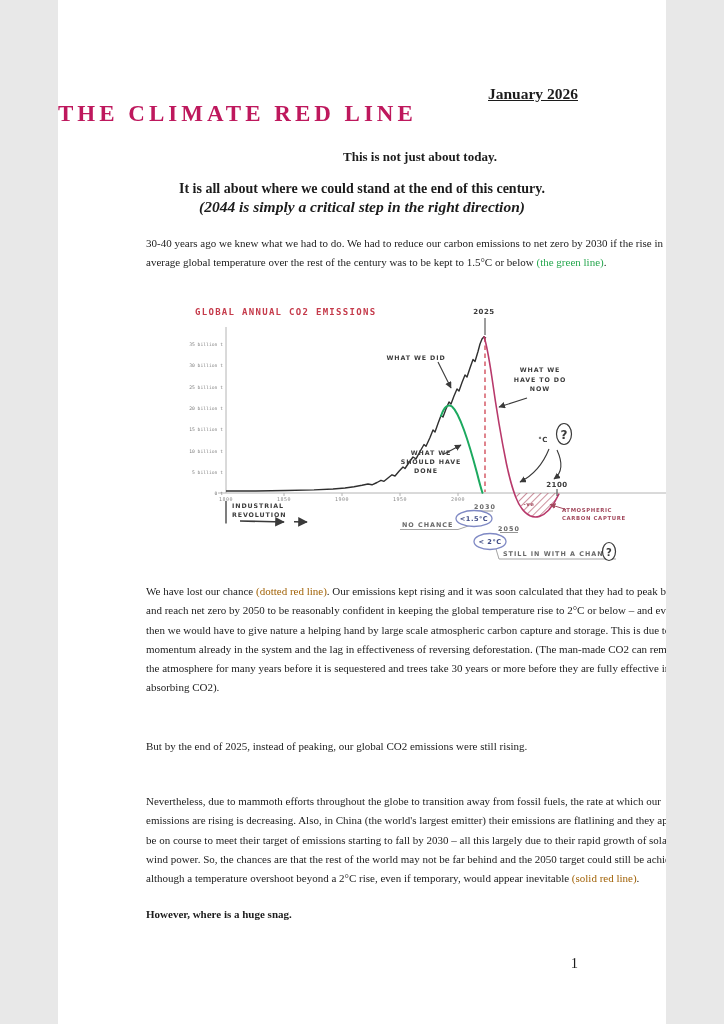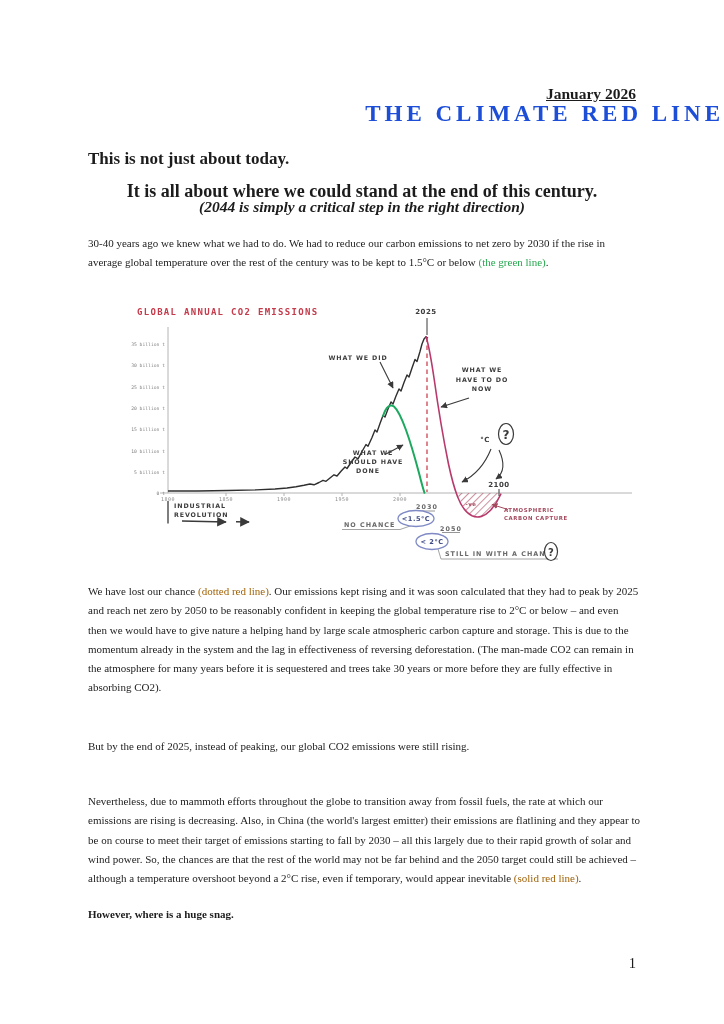--- a/index.html
+++ b/index.html
@@ -1,24 +1,24 @@
 <!DOCTYPE html>
 <html><head>
 <meta charset="utf-8">
 <style>
   html,body{margin:0;padding:0;background:#e8e8e8;}
-  .page{position:relative;width:724px;height:1024px;background:#ffffff;margin:0 auto;
+  .page{position:relative;width:608px;height:1024px;background:#ffffff;margin:0 auto;
         font-family:"Liberation Serif",serif;color:#1c1c1c;overflow:hidden;}
   .abs{position:absolute;margin:0;}
   .date{top:85px;right:88px;font-weight:bold;font-size:15.5px;text-decoration:underline;}
-  .title{top:101px;left:0;width:100%;text-align:right;color:#1d4ed8;font-size:23px;
+  .title{top:101px;left:0;width:100%;text-align:left;color:#be185d;font-size:23px;
          font-weight:bold;letter-spacing:4px;}
-  .leads{top:149px;left:88px;width:548px;display:flex;justify-content:space-between;
-         font-weight:bold;font-size:17px;gap:16px;}
-  .sub1{top:181px;left:0;width:100%;text-align:center;font-weight:bold;font-size:18px;}
+  .leads{top:149px;left:88px;width:548px;display:flex;justify-content:center;
+         font-weight:bold;font-size:13px;gap:16px;}
+  .sub1{top:181px;left:0;width:100%;text-align:center;font-weight:bold;font-size:14px;}
   .sub2{top:198px;left:0;width:100%;text-align:center;font-weight:bold;font-style:italic;font-size:15.5px;}
   p.body{position:absolute;left:88px;width:552px;margin:0;font-size:11px;line-height:19.3px;}
   .p1{top:234px;} .p2{top:582px;} .p3{top:737px;} .p4{top:792px;} .p5{top:905px;font-weight:bold;}
   .green{color:#27a74f;} .red{color:#a16207;}
   .pageno{top:955px;right:88px;font-size:14.5px;}
   .chart{position:absolute;left:130px;top:301px;width:532px;height:270px;}
   .ct{font-family:"DejaVu Sans Mono",monospace;font-weight:bold;font-size:9px;letter-spacing:1.3px;fill:#c53b4b;}
   .yt{font-family:"DejaVu Sans Mono",monospace;font-size:4.7px;fill:#838383;}
   .xt{font-family:"DejaVu Sans Mono",monospace;font-size:5px;fill:#8a8a8a;letter-spacing:.5px;}
   .hw{font-family:"DejaVu Sans",sans-serif;font-weight:bold;font-size:6.3px;letter-spacing:.9px;fill:#3c3c3c;}

